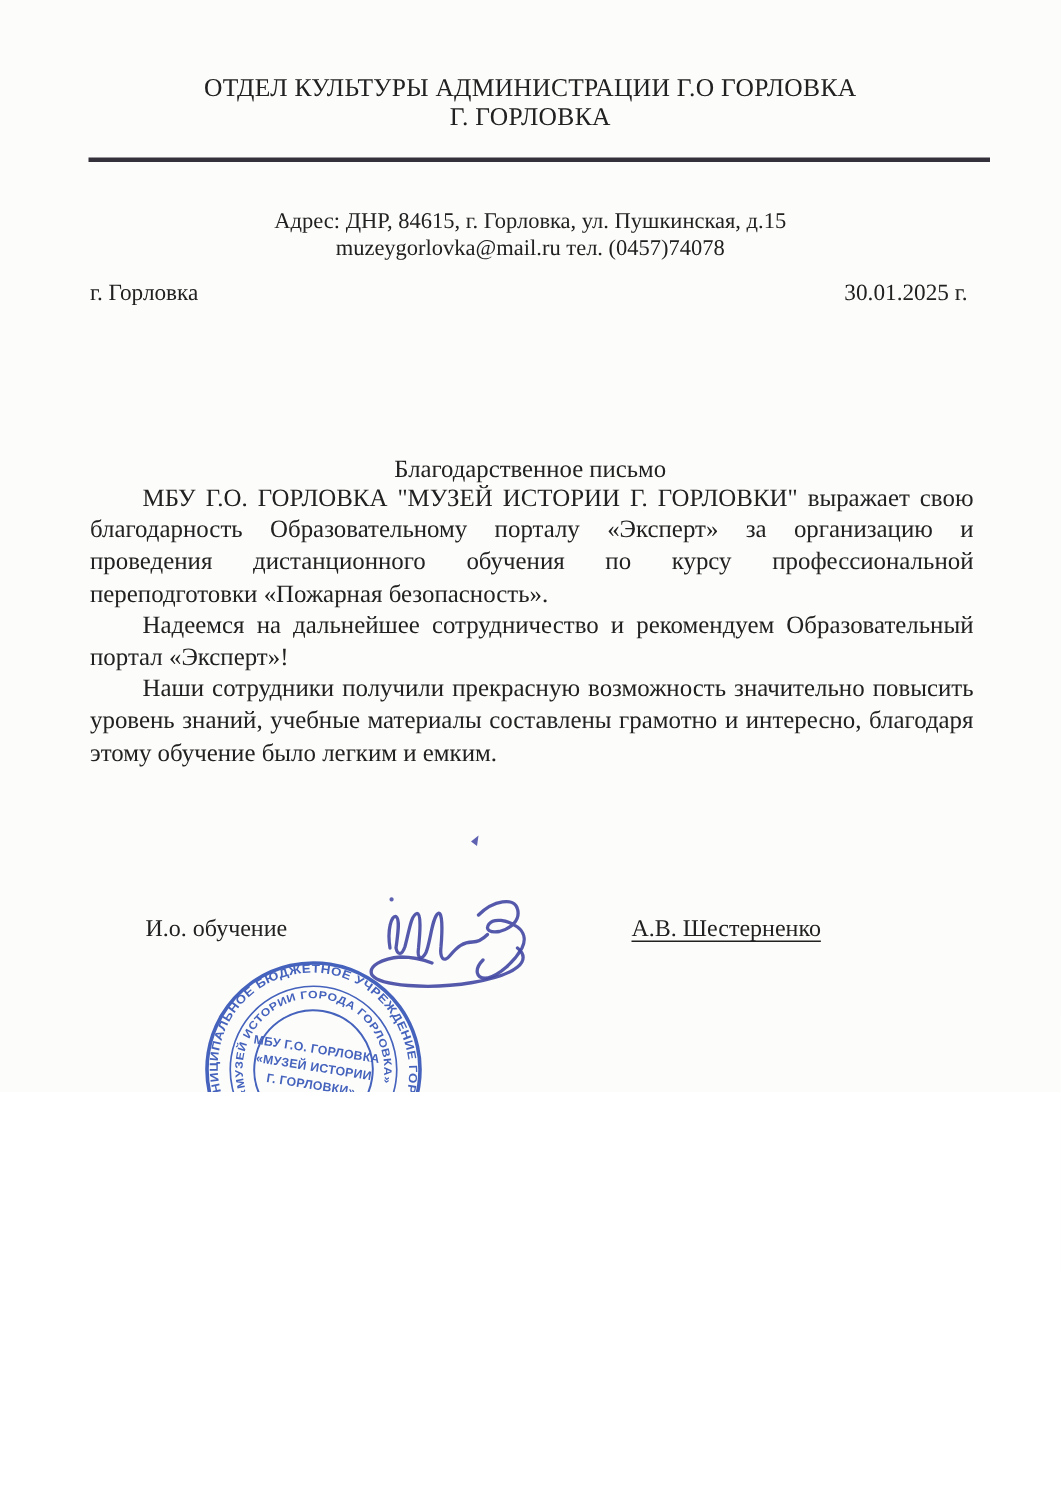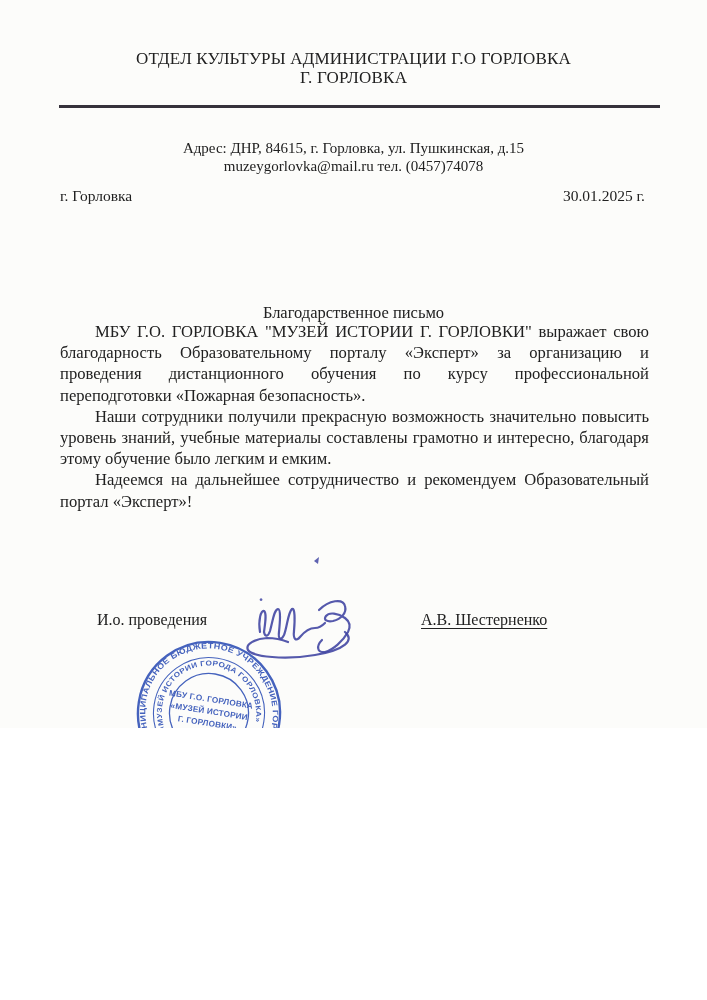--- a/index.html
+++ b/index.html
@@ -70,25 +70,25 @@
 
   <div class="meta-row">
     <span>г. Горловка</span>
     <span>30.01.2025 г.</span>
   </div>
 
   <div class="doc-title">Благодарственное письмо</div>
 
   <div class="body-text">
     <p>МБУ Г.О. ГОРЛОВКА "МУЗЕЙ ИСТОРИИ Г. ГОРЛОВКИ" выражает свою благодарность Образовательному порталу «Эксперт» за организацию и проведения дистанционного обучения по курсу профессиональной переподготовки «Пожарная безопасность».</p>
+    <p>Надеемся на дальнейшее сотрудничество и рекомендуем Образовательный портал «Эксперт»!</p>
     <p>Наши сотрудники получили прекрасную возможность значительно повысить уровень знаний, учебные материалы составлены грамотно и интересно, благодаря этому обучение было легким и емким.</p>
-    <p>Надеемся на дальнейшее сотрудничество и рекомендуем Образовательный портал «Эксперт»!</p>
   </div>
 
-  <div class="sig-role">И.о. проведения</div>
+  <div class="sig-role">И.о. обучение</div>
   <div class="sig-name">А.В. Шестерненко</div>
 
   <svg class="signature-svg" viewBox="0 0 210 150" aria-hidden="true">
     <path class="ink-mark" d="M119 21 l5 -4 l-1 7 z"></path>
     <path class="ink-mark" d="M66 61 a1.4 1.4 0 1 1 .1 0 z"></path>
     <path d="M65 92 C63 80 66 70 69 71 C72 73 70 84 69 92 C70 97 73 97 75 91 C78 80 79 70 83 69 C86 69 85 82 84 92 C83 99 86 101 89 95 C92 88 93 72 97 69 C100 67 100 80 99 91 C98 99 101 102 105 97 C110 91 114 88 120 88 C124 88 127 86 130 83"></path>
     <path d="M124 70 C134 60 148 58 150 66 C152 73 146 79 138 81 C132 82 128 80 131 76 C134 72 143 73 150 78 C154 81 156 86 153 92 C148 101 138 110 130 112 C122 113 121 106 127 100"></path>
     <path d="M150 92 C160 100 150 110 120 115 C90 120 58 117 53 110 C50 104 60 99 72 98 C80 98 88 100 93 102"></path>
   </svg>
 

